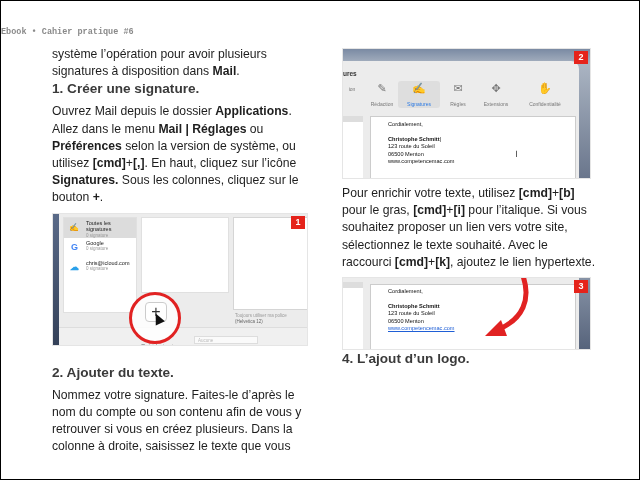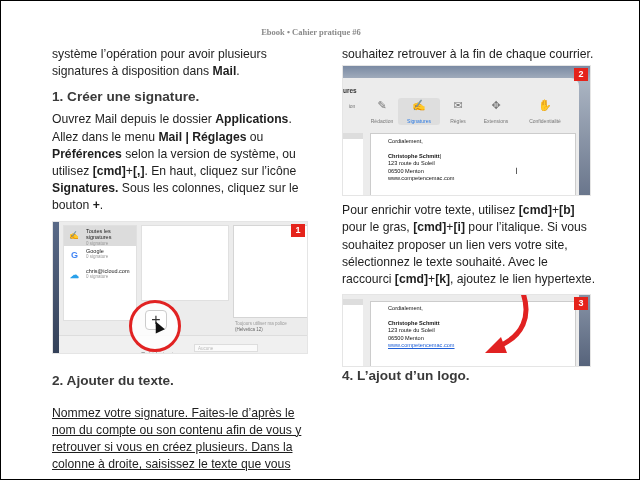--- a/index.html
+++ b/index.html
@@ -1,18 +1,18 @@
 <!DOCTYPE html>
 <html><head>
 <meta charset="utf-8">
 <style>
   * { box-sizing: border-box; margin: 0; padding: 0; }
   html, body { width: 640px; height: 480px; overflow: hidden; background: #000; }
   .frame { position: absolute; left: 1px; top: 1px; width: 638px; height: 478px; background: #fff; }
-  .header-title { position: absolute; left: 0; top: 26px; width: 620px; text-align: center; font-family: Liberation Serif, serif; font-size: 8.5px; color: #8a8a8a; font-weight: bold; }
+  .header-title { position: absolute; left: 0; top: 26px; width: 620px; text-align: left; font-family: Liberation Mono, monospace; font-size: 8.5px; color: #8a8a8a; font-weight: bold; }
   .col { position: absolute; font-family: "Liberation Sans", sans-serif; color: #1e1e1e; font-size: 12.2px; line-height: 17.2px; }
   .col-left { left: 51px; top: 45px; width: 260px; }
   .col-right { left: 341px; top: 45px; width: 255px; }
   .para { }
   .para b { font-weight: bold; }
   .h { font-size: 13.6px; font-weight: bold; color: #3a3a3a; line-height: 17px; }
   .shot { position: relative; overflow: hidden; background: #f4f4f5; border: 1px solid #e5e5e5; }
   .badge { position: absolute; right: 2px; top: 2px; width: 14px; height: 13px; background: #e5231b; color: #fff; font-family: "Liberation Sans", sans-serif; font-size: 9px; font-weight: bold; text-align: center; line-height: 13px; }
   
   .s1 { width: 256px; height: 133px; background: #ececec; }
@@ -56,21 +56,21 @@
 </style>
 </head>
 <body>
 
 <div class="frame">
   <div class="header-title">Ebook • Cahier pratique #6</div>
 
   <div class="col col-left">
     <div class="para"><span>système l’opération pour avoir plusieurs signatures à disposition dans </span><b>Mail</b><span>.</span></div>
 
-    <div class="h" style="margin-top:8px;">1. Créer une signature.</div>
+    <div class="h" style="margin-top:0;">1. Créer une signature.</div>
 
     <div class="para" style="margin-top:6px;"><span>Ouvrez Mail depuis le dossier </span><b>Applications</b><span>. Allez dans le menu </span><b>Mail | Réglages</b><span> ou </span><b>Préférences</b><span> selon la version de système, ou utilisez </span><b>[cmd]</b><span>+</span><b>[,]</b><span>. En haut, cliquez sur l’icône </span><b>Signatures.</b><span> Sous les colonnes, cliquez sur le bouton </span><b>+</b><span>.</span></div>
 
     <div class="shot s1" style="margin-top:6px;">
       <div class="wall"></div>
       <div class="accounts">
         <div class="acc sel">
           <span class="ic" style="color:#555;font-size:8px;">✍</span>
           <div>Toutes les signatures</div>
           <div class="sub">0 signature</div>
@@ -95,25 +95,24 @@
       <div class="bottom"></div>
       <div class="choose">Choisir la signature :</div>
       <div class="sel-box">Aucune</div>
       <div class="circle"></div>
       <div class="plusbtn">+</div>
       <div class="cursor"></div>
       <div class="badge">1</div>
     </div>
 
     <div class="h" style="margin-top:18px;">2. Ajouter du texte.</div>
-    <div class="para" style="margin-top:16px;text-decoration:underline;">Nommez votre signature. Faites-le d’après le nom du compte ou son contenu afin de vous y retrouver si vous en créez plusieurs. Dans la colonne à droite, saisissez le texte que vous</div>
+    <div class="para" style="margin-top:6px;">Nommez votre signature. Faites-le d’après le nom du compte ou son contenu afin de vous y retrouver si vous en créez plusieurs. Dans la colonne à droite, saisissez le texte que vous</div>
   </div>
 
   <div class="col col-right">
-    <div class="para">souhaitez retrouver à la fin de chaque courrier.</div>
 
     <div class="shot s2" style="margin-top:2px;">
       <div class="win">
         <div class="wtitle">ures</div>
         <div class="toolbar">
           <div class="tb" style="left:0;width:18px;"><span class="g"></span><span>ion</span></div>
           <div class="tb" style="left:22px;width:34px;"><span class="g">✎</span><span>Rédaction</span></div>
           <div class="tb active" style="left:55px;width:42px;"><span class="g">✍</span><span>Signatures</span></div>
           <div class="tb" style="left:100px;width:30px;"><span class="g">✉</span><span>Règles</span></div>
           <div class="tb" style="left:134px;width:38px;"><span class="g">✥</span><span>Extensions</span></div>

